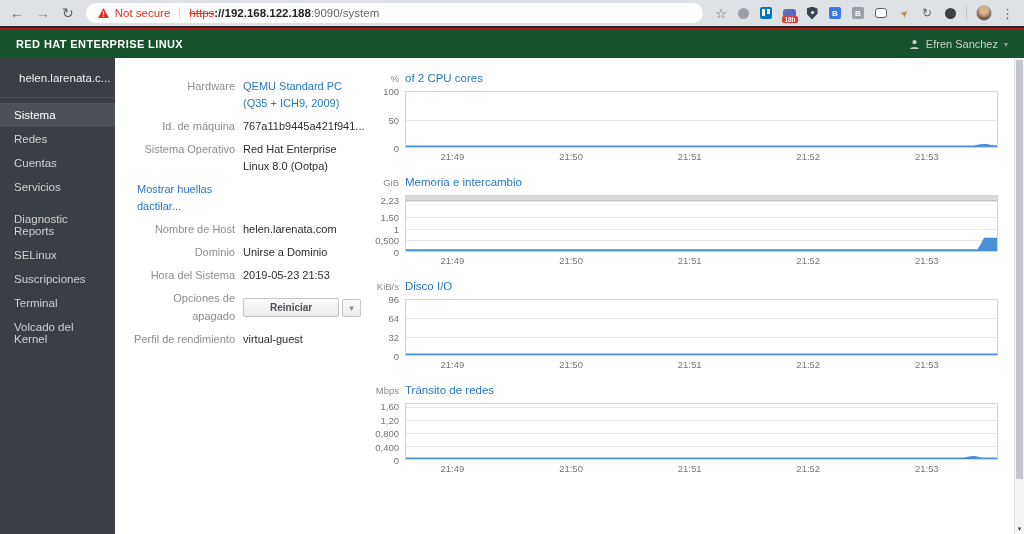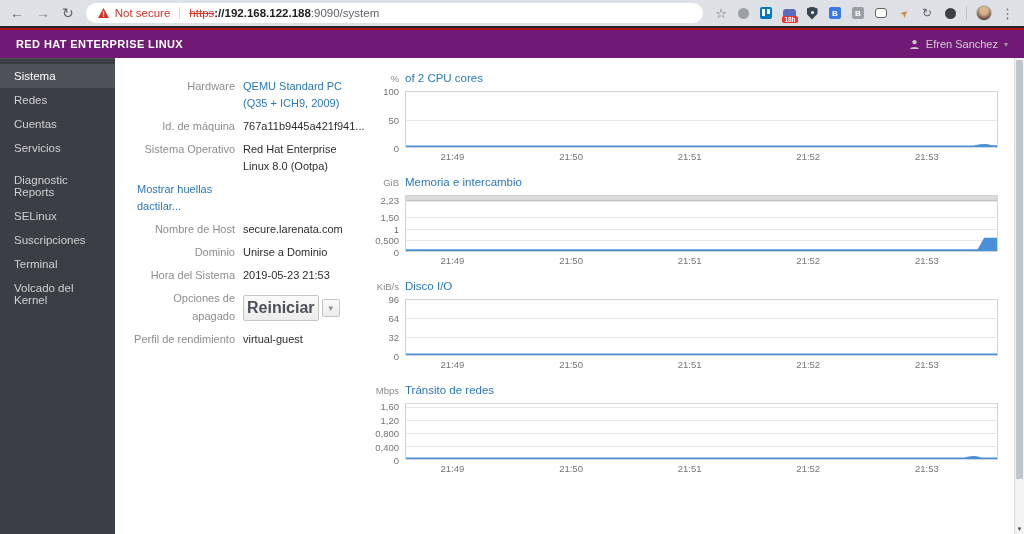--- a/index.html
+++ b/index.html
@@ -35,21 +35,21 @@
   .sync-ext { color:#5f6368; font-size:12px; }
   .circle-dark { width:11px; height:11px; border-radius:50%; background:#3c4043; }
   .chrome-div { width:1px; height:14px; background:#c0c2c5; }
   .avatar { width:16px; height:16px; border-radius:50%; background:radial-gradient(circle at 50% 32%, #d9b38c 32%, #6d4c41 72%); border:1px solid #b9bdc1; }
   .dots { font-size:13px; color:#5f6368; }
 
   .window-edge { height:2px; background:#262626; }
   .redline { height:2px; background:#ae1414; }
 
   
-  .masthead { height:28px; background:#701a75; display:flex; align-items:center; padding:0 16px; }
+  .masthead { height:28px; background:#14532d; display:flex; align-items:center; padding:0 16px; }
   .brand { color:#fff; font-size:11px; font-weight:700; letter-spacing:.4px; }
   .masthead-right { margin-left:auto; display:flex; align-items:center; gap:6px; color:#cfcfcf; font-size:11px; cursor:default; }
   .caret { font-size:8px; color:#9a9a9a; }
 
   
   .app { display:flex; height:476px; }
   .sidebar { width:115px; flex-shrink:0; background:#393f45; }
   .host-row { display:flex; align-items:center; gap:7px; padding:13px 8px 12px 12px; color:#f2f2f2; font-size:11.5px; white-space:nowrap; overflow:hidden; }
   .side-div { height:1px; background:#4b5056; margin:0 0 5px 0; }
   .nav-item { padding:6px 14px; font-size:11.5px; color:#d0d0d0; cursor:default; }
@@ -59,21 +59,21 @@
   .main { flex:1; display:flex; padding:14px 0 0 14px; min-width:0; background:#fff; }
 
   
   .info-panel { width:238px; flex-shrink:0; padding-top:6px; }
   .info-row { display:flex; margin-bottom:6px; font-size:11px; line-height:1.55; }
   .info-label { width:106px; flex-shrink:0; text-align:right; color:#8b8d8f; }
   .info-value { margin-left:8px; width:122px; color:#2d2d2d; word-wrap:break-word; }
   .v-link { color:#2b77bd; cursor:pointer; }
   .v-action { color:#2d2d2d; cursor:pointer; }
   .split-btn { margin-left:8px; display:flex; gap:3px; align-items:center; }
-  .btn { border:1px solid #c6c6c6; background:linear-gradient(#fafafa,#ececec); padding:3px 3px; font-size:16px; color:#4d5258; font-weight:700; border-radius:2px; font-family:inherit; }
+  .btn { border:1px solid #c6c6c6; background:linear-gradient(#fafafa,#ececec); padding:3px 26px; font-size:10px; color:#4d5258; font-weight:700; border-radius:2px; font-family:inherit; }
   .btn-caret { padding:3px 6px; font-weight:400; color:#8b8d8f; font-size:9px; }
 
   
   .charts-col { flex:1; min-width:0; margin-right:26px; }
   .chart-block { margin-bottom:13px; }
   .chart-title-row { display:flex; align-items:baseline; height:16px; margin-bottom:3px; }
   .chart-unit { width:38px; flex-shrink:0; text-align:right; padding-right:6px; font-size:9.5px; color:#8a8a8a; }
   .chart-title { font-size:11.5px; color:#2b77bd; cursor:pointer; }
   .chart-row { display:flex; }
   .y-gutter { width:38px; flex-shrink:0; position:relative;text-align:right; }
@@ -160,20 +160,29 @@
         <circle cx="6" cy="3.4" r="2.4" fill="#c9c9c9"></circle>
         <path d="M1.2 11 C1.2 7.8 10.8 7.8 10.8 11 Z" fill="#c9c9c9"></path>
       </svg>
     <span>Efren Sanchez</span>
     <span class="caret">▾</span>
   </div>
 </div>
 
 <div class="app">
   <div class="sidebar">
+    <div class="host-row">
+      <svg width="14" height="14" viewBox="0 0 14 14">
+        <rect x="1.5" y="1.5" width="11" height="11" rx="1" fill="none" stroke="#e6e6e6" stroke-width="1.2"></rect>
+        <line x1="4" y1="4.5" x2="8" y2="4.5" stroke="#e6e6e6" stroke-width="1.1"></line>
+        <line x1="4" y1="7" x2="8" y2="7" stroke="#e6e6e6" stroke-width="1.1"></line>
+        <line x1="10.3" y1="3.5" x2="10.3" y2="10.5" stroke="#e6e6e6" stroke-width="1.1"></line>
+      </svg>
+      <span>helen.larenata.c...</span>
+    </div>
     <div class="side-div"></div>
     <div>
         <div class="nav-item active">Sistema</div>
         <div class="nav-item">Redes</div>
         <div class="nav-item">Cuentas</div>
         <div class="nav-item">Servicios</div>
         <div class="nav-item gap">Diagnostic Reports</div>
         <div class="nav-item">SELinux</div>
         <div class="nav-item">Suscripciones</div>
         <div class="nav-item">Terminal</div>
@@ -193,21 +202,21 @@
         </div>
         <div class="info-row">
           <div class="info-label">Sistema Operativo</div>
           <div class="info-value">Red Hat Enterprise Linux 8.0 (Ootpa)</div>
         </div>
         <div class="info-row">
           <div class="info-value v-link">Mostrar huellas dactilar...</div>
         </div>
         <div class="info-row">
           <div class="info-label">Nombre de Host</div>
-          <div class="info-value">secure.larenata.com</div>
+          <div class="info-value">helen.larenata.com</div>
         </div>
         <div class="info-row">
           <div class="info-label">Dominio</div>
           <div class="info-value v-action">Unirse a Dominio</div>
         </div>
         <div class="info-row">
           <div class="info-label">Hora del Sistema</div>
           <div class="info-value v-action">2019-05-23 21:53</div>
         </div>
         <div class="info-row">

